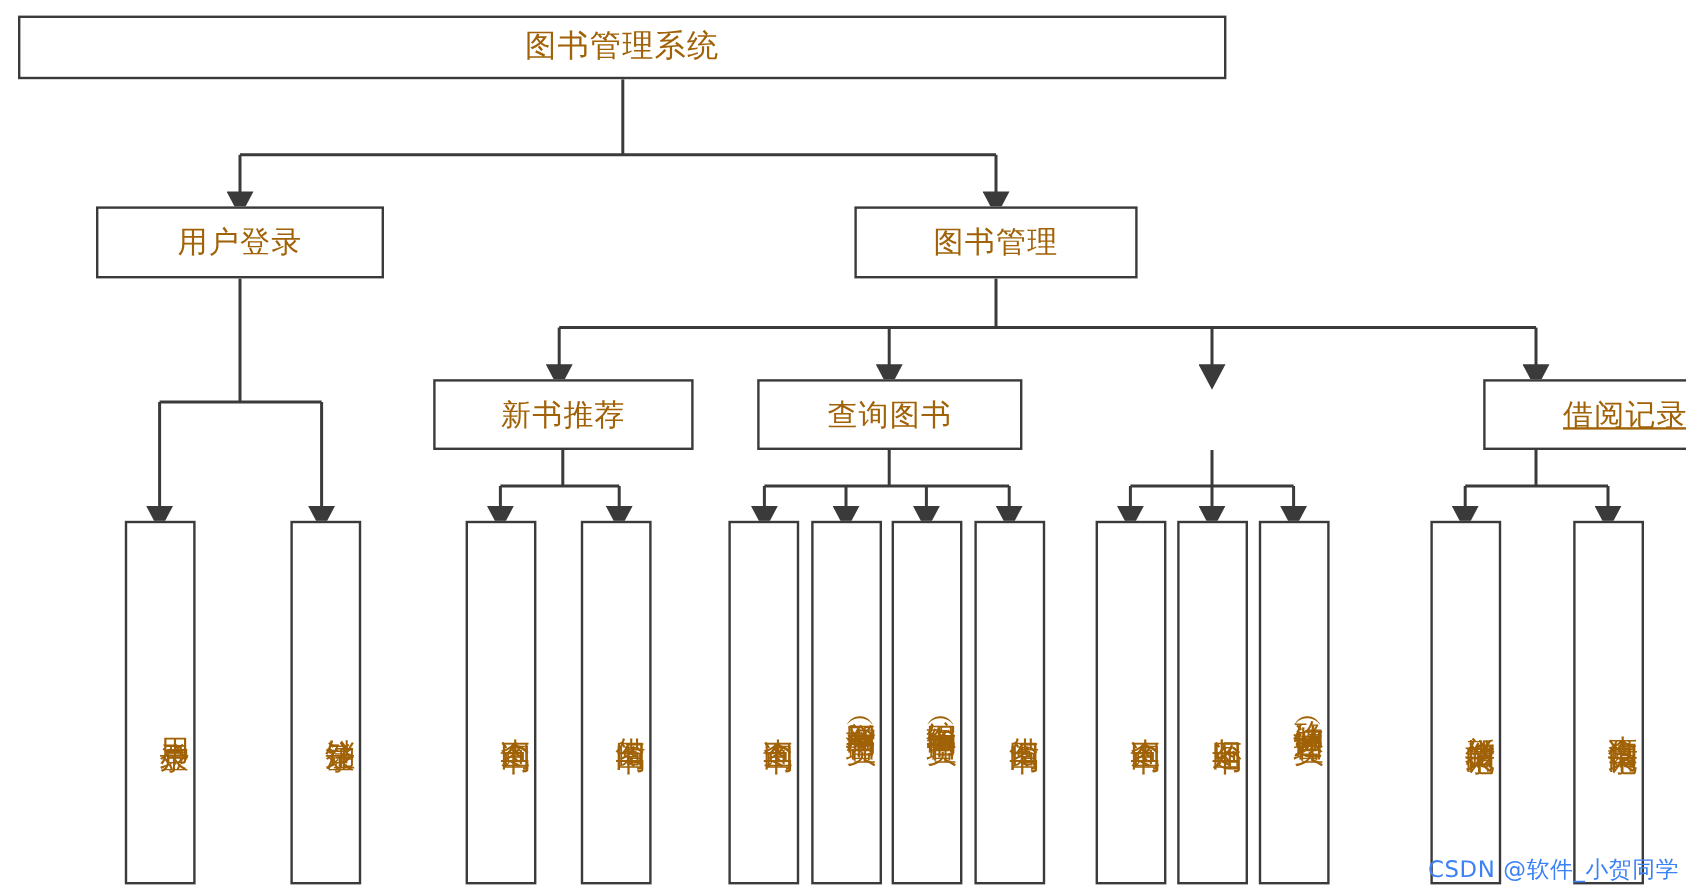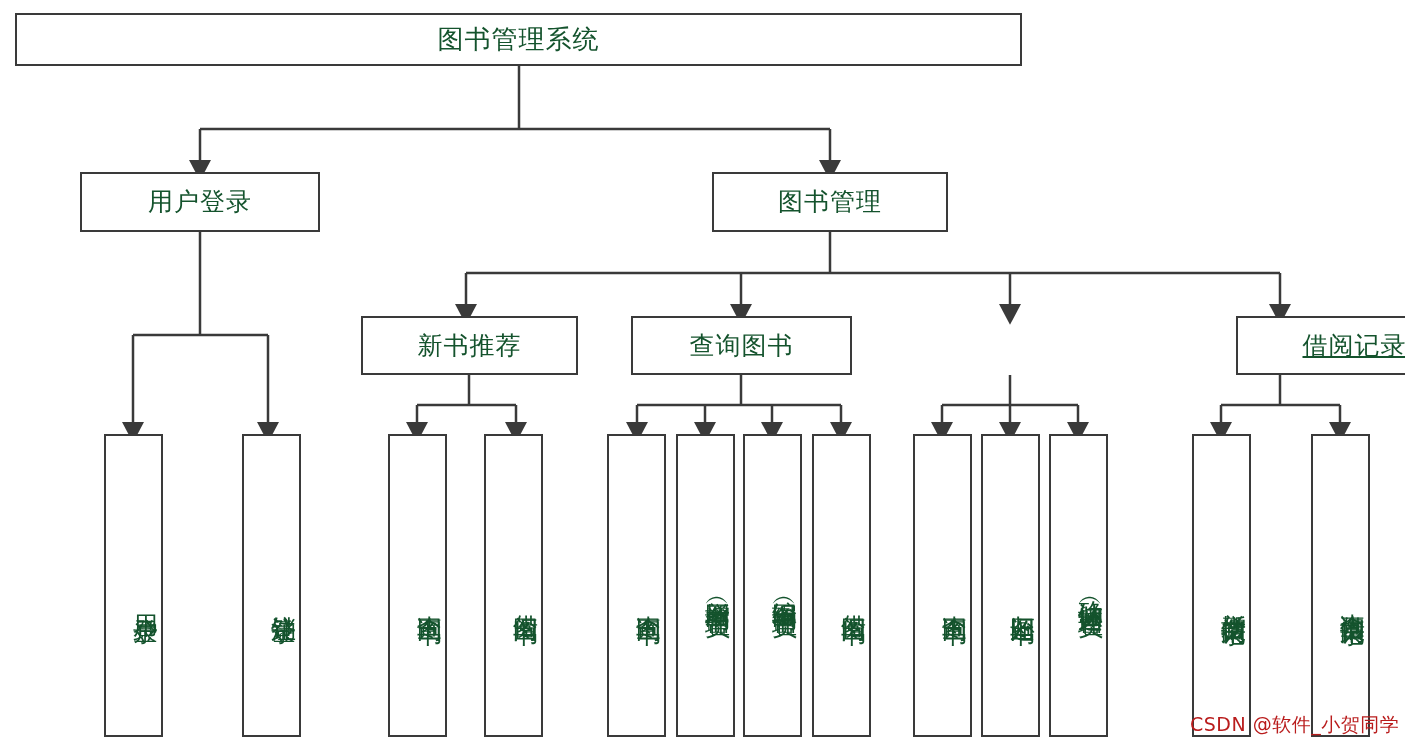--- a/index.html
+++ b/index.html
@@ -26,21 +26,21 @@
     pointer-events: none;
   }
   .node {
     position: absolute;
     box-sizing: border-box;
     border: 2.5px solid #3a3a3a;
     background: #ffffff;
     display: flex;
     align-items: center;
     justify-content: center;
-    color: #14532d;
+    color: #a16207;
   }
   .node.horiz {
     font-size: 25px;
     line-height: 1.1;
     letter-spacing: 1px;
   }
   .node.root {
     font-size: 26px;
   }
   .node.vert {
@@ -54,21 +54,21 @@
     letter-spacing: 2px;
   }
   .node.vert.top-align {
     padding-top: 8px;
   }
   .watermark {
     position: absolute;
     left: 1190px;
     top: 712px;
     font-size: 19px;
-    color: #b91c1c;
+    color: #3b82f6;
     white-space: nowrap;
     letter-spacing: 0.5px;
   }
 </style>
 </head>
 <body>
 
 <div id="canvas">
 
   <svg class="wires" viewBox="0 0 1405 747" xmlns="http://www.w3.org/2000/svg">

